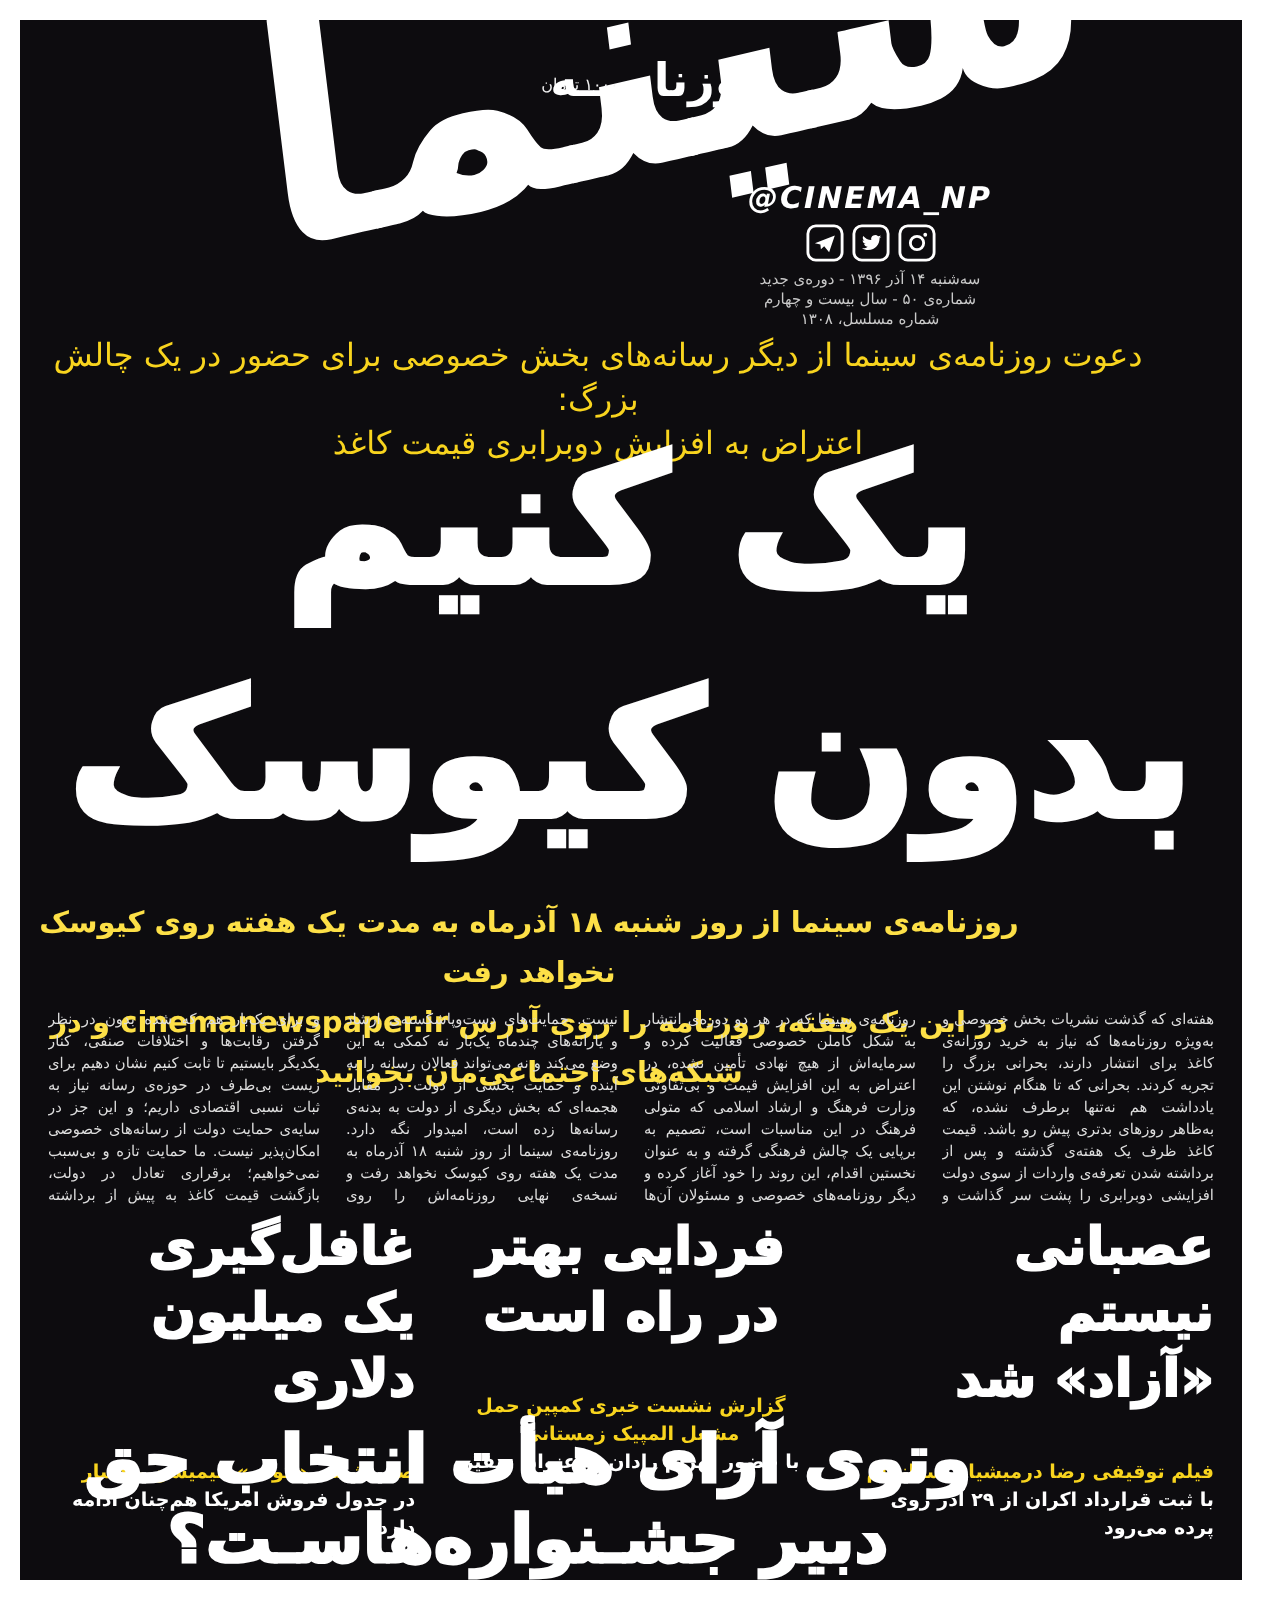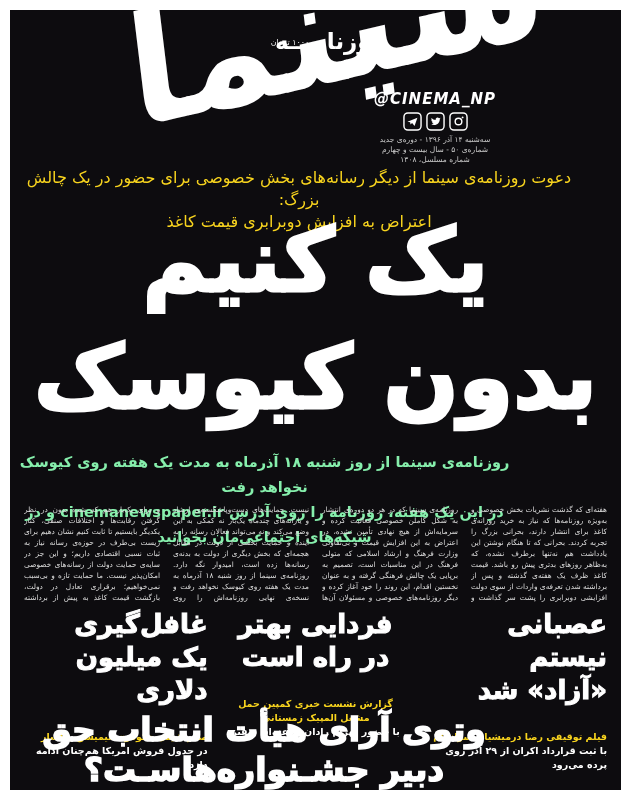--- a/index.html
+++ b/index.html
@@ -32,21 +32,21 @@
   
   .kicker { left:0; top:157px; width:562px; text-align:center; color:#f8d41e;
             font-size:16px; font-weight:normal; line-height:22px;padding-left:16px; }
 
   
   .main-headline { left:0; top:192px; width:611px; text-align:center; color:#ffffff;
                    font-size:88px; font-weight:bold; line-height:117px;
                    -webkit-text-stroke:3px #ffffff; letter-spacing:-2px; }
 
   
-  .subhead { left:0; top:440px; width:509px; text-align:center; color:#86efac;
+  .subhead { left:0; top:440px; width:509px; text-align:center; color:#fde047;
              font-size:14.5px; font-weight:bold; line-height:25px; }
   .subhead .url { direction:ltr; unicode-bidi:embed; }
 
   
   .editorial { left:14px; top:494px; width:583px; height:100px;
                display:flex; gap:13px; }
   .editorial .col { flex:1; font-size:7.4px; line-height:11px; color:#dddddd;
                     text-align:justify; text-align-last:right; overflow:hidden; }
 
   

